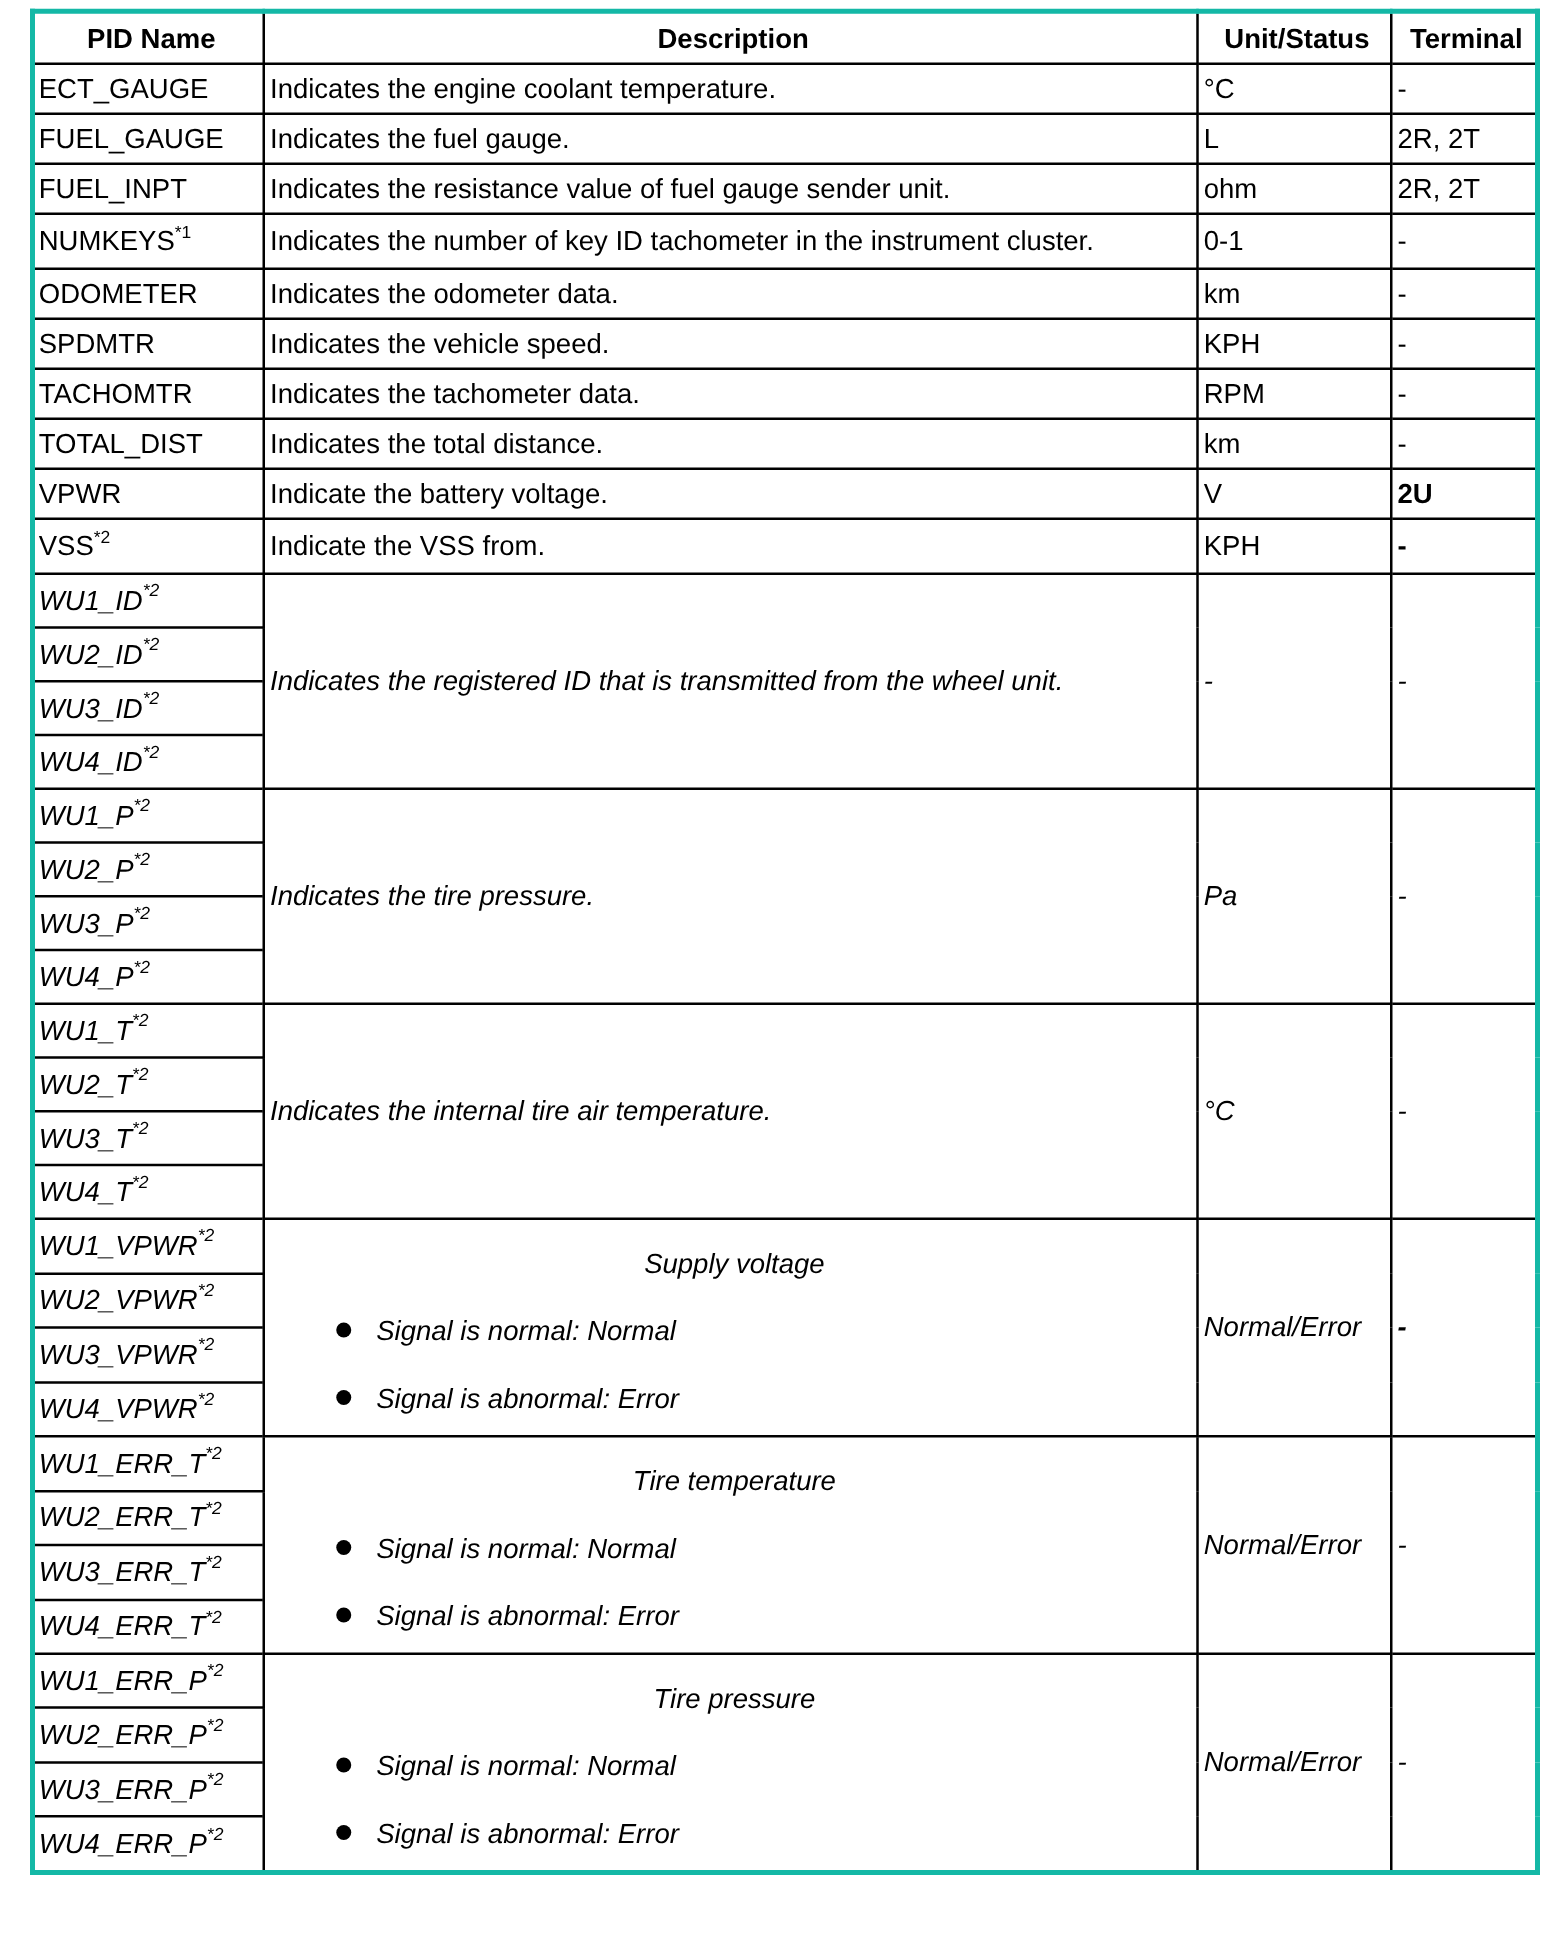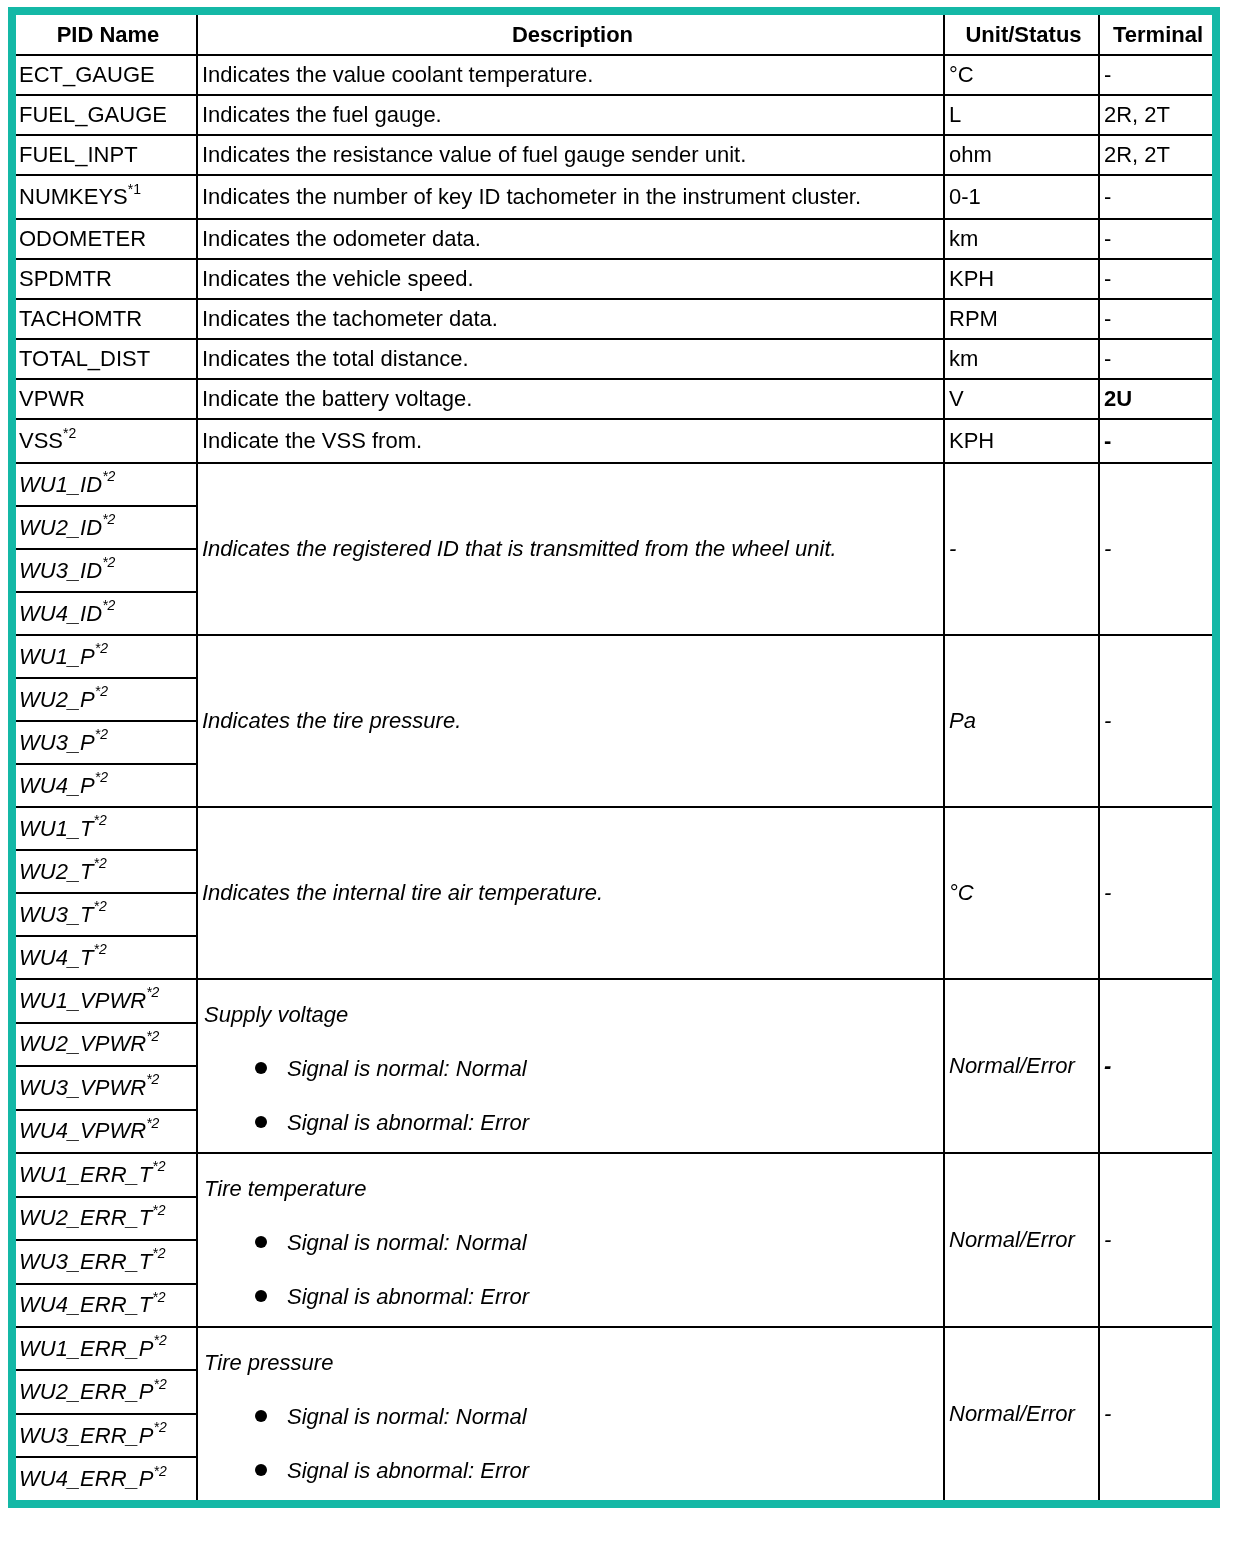--- a/index.html
+++ b/index.html
@@ -1,36 +1,36 @@
 <!DOCTYPE html>
 <html><head>
 <meta charset="utf-8">
 <style>
   html, body { margin: 0; padding: 0; background: #ffffff; }
   body { width: 1248px; height: 1568px; position: relative; overflow: hidden;
          font-family: "Liberation Sans", sans-serif; color: #000; }
-  .tbl { position: absolute; left: 8px; top: 7px; width: 1204px;
+  .tbl { position: absolute; left: 24px; top: 7px; width: 1204px;
          border-collapse: collapse; table-layout: fixed;
-         border: 8px solid #14b8a6; }
+         border: 4px solid #14b8a6; }
   .tbl col.c1 { width: 185px; }
   .tbl col.c2 { width: 747px; }
   .tbl col.c3 { width: 155px; }
   .tbl col.c4 { width: 117px; }
   .tbl th, .tbl td { border: 2px solid #000; padding: 0 0 0 4px;
          font-size: 22px; line-height: 24px; vertical-align: middle;
          text-align: left; white-space: nowrap; overflow: hidden; }
   .tbl td.c3cell { border-left: 1px solid #000; }
   .tbl th { font-weight: bold; text-align: center; height: 39px; font-size: 22px; }
   .tbl tr.simple td { height: 38px; }
   .tbl tr.simple.tall td { height: 42px; }
   .tbl tr.sub td { height: 41px; font-style: italic; }
   .tbl td.pid { padding-left: 3px; margin-top: 13px; }
   sup { font-size: 14px; line-height: 0; position: relative; top: -2px; }
   .desc-block { padding: 6px 0 6px 2px; }
-  .desc-title { display: block; margin-top: 17px; }
+  .desc-title { display: block; margin-top: 17px; text-align: center; }
   .bullets { list-style: none; margin: 11px; padding: 0 0 0 40px; }
   .bullets li { display: block; margin-top: 30px; }
   .bullets li .dot { display: inline-block; width: 12px; height: 12px;
          border-radius: 50%; background: #000; margin-right: 20px;
          vertical-align: middle; position: relative; top: -2px; }
   .bold { font-weight: bold; }
 </style>
 </head>
 <body>
 
@@ -46,21 +46,21 @@
       <th>PID Name</th>
       <th>Description</th>
       <th>Unit/Status</th>
       <th>Terminal</th>
     </tr>
   </thead>
   <tbody>
 
     <tr class="simple">
       <td class="pid"><span>ECT_GAUGE</span></td>
-      <td>Indicates the value coolant temperature.</td>
+      <td>Indicates the engine coolant temperature.</td>
       <td class="c3cell">°C</td>
       <td>-</td>
     </tr>
     <tr class="simple">
       <td class="pid"><span>FUEL_GAUGE</span></td>
       <td>Indicates the fuel gauge.</td>
       <td class="c3cell">L</td>
       <td>2R, 2T</td>
     </tr>
     <tr class="simple">

